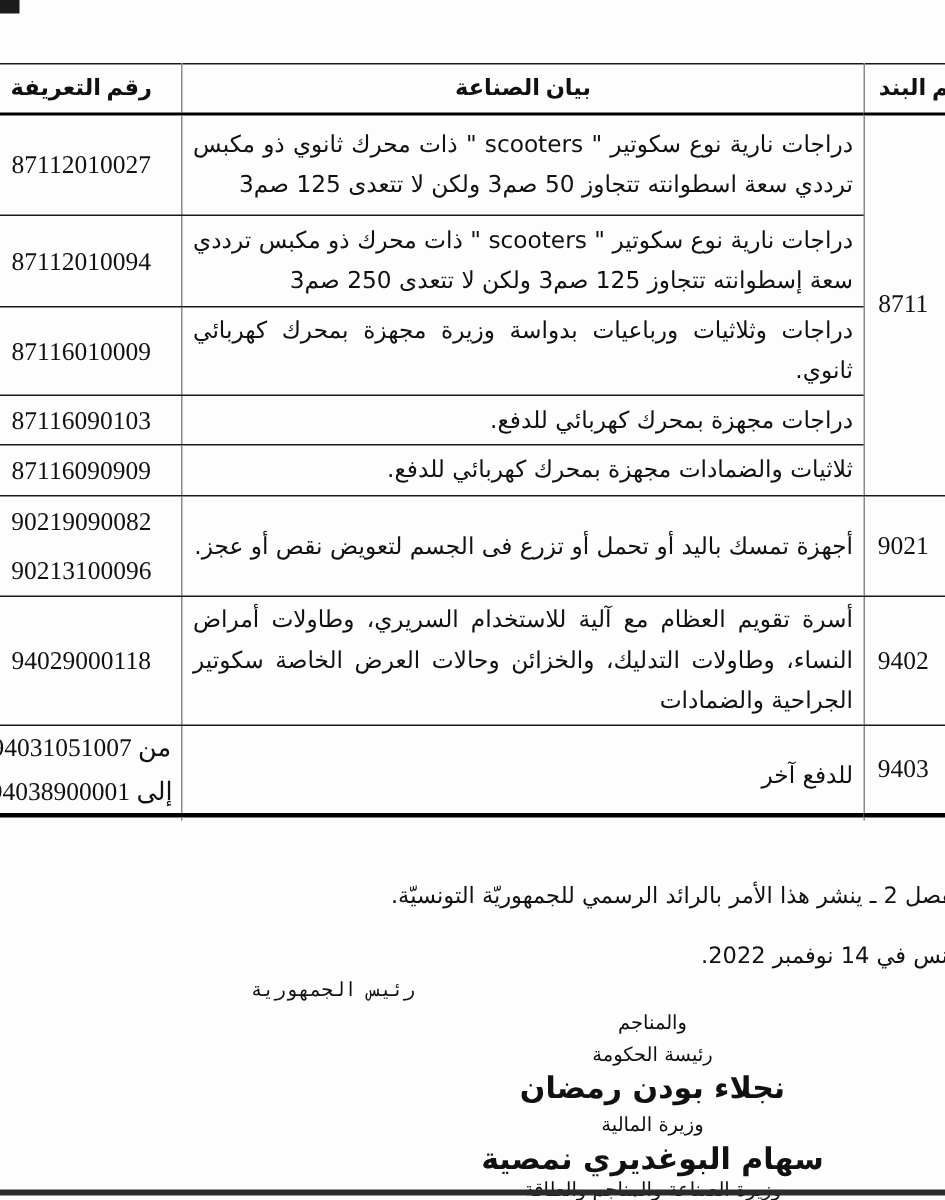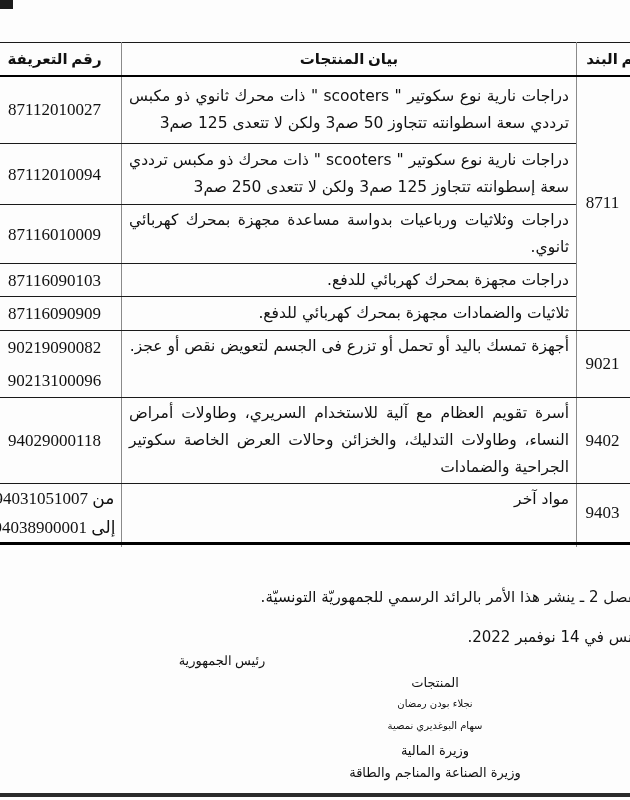--- a/index.html
+++ b/index.html
@@ -11,78 +11,78 @@
   table.tariff{position:absolute;right:-58px;top:0;width:700px;border-collapse:collapse;table-layout:fixed;
                border-top:1px solid #3a3a3a;}
   table.tariff th, table.tariff td{border-right:1px solid #8a8a8a;border-left:1px solid #8a8a8a;
                border-top:1px solid #1a1a1a;border-bottom:1px solid #1a1a1a;
                vertical-align:middle;overflow:hidden;}
   th{font-size:15px;font-weight:bold;text-align:center;padding:0;}
   thead th{border-bottom:2px solid #000 !important;}
   th.h-band{padding-left:0;padding-right:26px;}
   td.band{font-size:17px;text-align:center;padding-right:60px;font-family:"Liberation Serif","DejaVu Sans",serif;}
   td.desc{font-size:15.5px;line-height:27px;text-align:justify;padding:2px 7px;font-family:"DejaVu Sans",sans-serif;}
-  td.desc.vtop{vertical-align:top;padding-top:2px;}
+  td.desc.vtop{vertical-align:top;padding-top:20px;}
   td.tariff-c{font-size:17px;text-align:center;padding:0;white-space:nowrap;
               font-family:"Liberation Serif","DejaVu Sans",serif;}
   td.tariff-c .tline{line-height:29px;}
   tr.gap2 td.tariff-c .tline{line-height:33px;}
   tr.thick-top td{border-top:3px solid #000;}
   tr.last-row td{border-bottom:2px solid #000;}
   
   .abs{position:absolute;}
   .article-line{top:588px;right:-14px;font-size:15px;white-space:nowrap;font-family:"DejaVu Sans",sans-serif;}
   .date-line{top:628px;right:-14px;font-size:15px;white-space:nowrap;font-family:"DejaVu Sans",sans-serif;}
-  .pres-block{top:652px;left:122px;width:200px;text-align:center;font-family:Liberation Serif, serif;}
+  .pres-block{top:652px;left:122px;width:200px;text-align:center;font-family:Liberation Mono, monospace;}
   .pres-title{font-size:13px;line-height:18px;}
   .pres-name{font-size:14px;font-weight:bold;line-height:20px;margin-top:3px;}
   .sign-block{top:672px;left:285px;width:300px;text-align:center;font-family:"DejaVu Sans",sans-serif;}
   .sign-label{font-size:13px;line-height:21px;}
   .sign-line{font-size:13px;line-height:21.5px;}
-  .sign-line.bold{font-size:10px;font-weight:normal;}
+  .sign-line.bold{font-size:20px;font-weight:bold;}
   .sign-line.gap{margin-top:4px;}
   .bottom-rule{top:793px;left:0;width:630px;height:4px;background:#2b2b2b;}
 </style>
 </head>
 <body>
 
 <div class="page">
 
   <div class="corner-mark"></div>
 
   <div class="table-wrap">
     <table class="tariff">
       <colgroup>
         <col style="width:111px">
           <col style="width:455px">
           <col style="width:134px">
       </colgroup>
       <thead>
         <tr style="height:33px;">
           <th class="h-band">رقم البند</th>
-          <th class="h-desc">بيان المنتجات</th>
+          <th class="h-desc">بيان الصناعة</th>
           <th class="h-tariff">رقم التعريفة</th>
         </tr>
       </thead>
       <tbody id="tbody">
           <tr style="height: 68px;">
             <td class="band" rowspan="5">8711</td>
             <td class="desc">دراجات نارية نوع سكوتير " scooters " ذات محرك ثانوي ذو مكبس ترددي سعة اسطوانته تتجاوز 50 صم3 ولكن لا تتعدى 125 صم3</td>
             <td class="tariff-c">
               <div class="tline">87112010027</div>
             </td>
           </tr>
           <tr style="height: 61px;">
             <td class="desc">دراجات نارية نوع سكوتير " scooters " ذات محرك ذو مكبس ترددي سعة إسطوانته تتجاوز 125 صم3 ولكن لا تتعدى 250 صم3</td>
             <td class="tariff-c">
               <div class="tline">87112010094</div>
             </td>
           </tr>
           <tr style="height: 39px;">
-            <td class="desc">دراجات وثلاثيات ورباعيات بدواسة مساعدة مجهزة بمحرك كهربائي ثانوي.</td>
+            <td class="desc">دراجات وثلاثيات ورباعيات بدواسة وزيرة مجهزة بمحرك كهربائي ثانوي.</td>
             <td class="tariff-c">
               <div class="tline">87116010009</div>
             </td>
           </tr>
           <tr style="height: 33px;">
             <td class="desc">دراجات مجهزة بمحرك كهربائي للدفع.</td>
             <td class="tariff-c">
               <div class="tline">87116090103</div>
             </td>
           </tr>
@@ -102,21 +102,21 @@
           </tr>
           <tr style="height: 65px;">
             <td class="band" rowspan="1">9402</td>
             <td class="desc">أسرة تقويم العظام مع آلية للاستخدام السريري، وطاولات أمراض النساء، وطاولات التدليك، والخزائن وحالات العرض الخاصة سكوتير الجراحية والضمادات</td>
             <td class="tariff-c">
               <div class="tline">94029000118</div>
             </td>
           </tr>
           <tr style="height: 58px;">
             <td class="band" rowspan="1">9403</td>
-            <td class="desc vtop">مواد آخر</td>
+            <td class="desc vtop">للدفع آخر</td>
             <td class="tariff-c">
               <div class="tline">من 94031051007</div>
               <div class="tline">إلى 94038900001</div>
             </td>
           </tr>
           <tr class="thick-top last-row" style="height: 32px;">
             <td class="band" rowspan="1">9506</td>
             <td class="desc">كرات أخرى وكرات قابلة للنفخ من مواد أخرى.</td>
             <td class="tariff-c">
               <div class="tline">95066200093</div>
@@ -127,24 +127,25 @@
   </div>
 
   <div class="abs article-line">الفصل 2 ـ ينشر هذا الأمر بالرائد الرسمي للجمهوريّة التونسيّة.</div>
   <div class="abs date-line">تونس في 14 نوفمبر 2022.</div>
 
   <div class="abs pres-block">
     <div class="pres-title">رئيس الجمهورية</div>
   </div>
 
   <div class="abs sign-block">
-    <div class="sign-label">المنتجات</div>
+    <div class="sign-label">والمناجم</div>
     <div id="sign-lines">
+        <div class="sign-line">رئيسة الحكومة</div>
         <div class="sign-line bold">نجلاء بودن رمضان</div>
+        <div class="sign-line gap">وزيرة المالية</div>
         <div class="sign-line bold">سهام البوغديري نمصية</div>
-        <div class="sign-line gap">وزيرة المالية</div>
         <div class="sign-line">وزيرة الصناعة والمناجم والطاقة</div>
       </div>
   </div>
 
   <div class="abs bottom-rule"></div>
 
 </div>
 
 </body></html>

